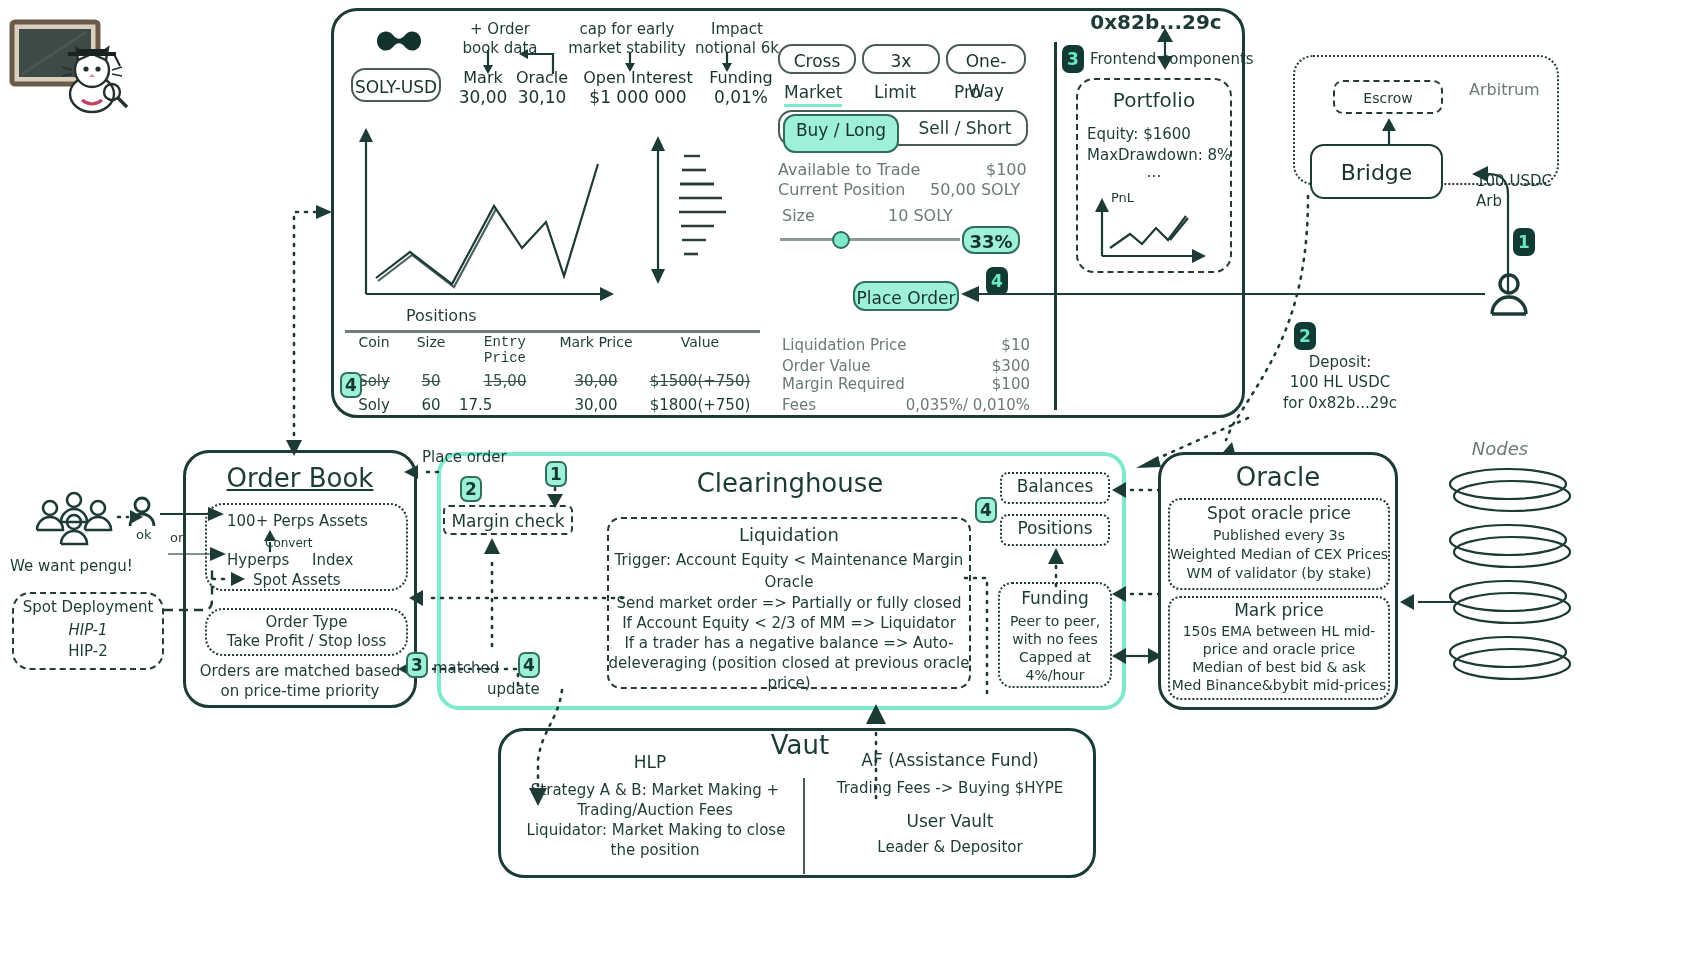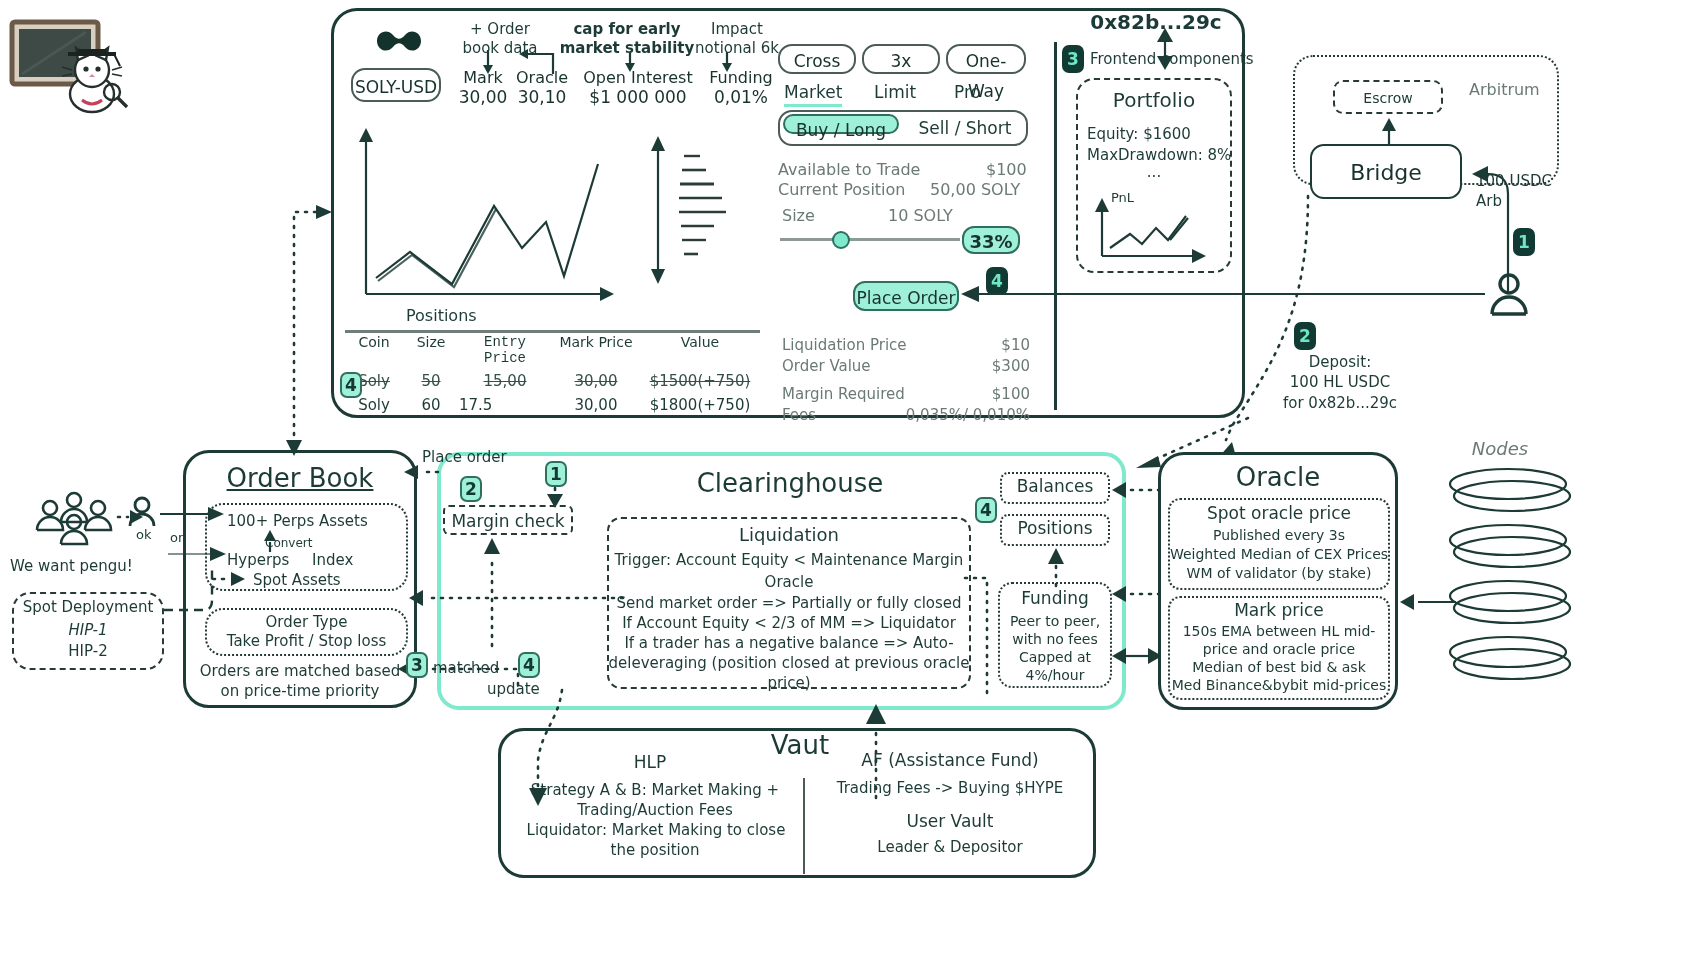--- a/index.html
+++ b/index.html
@@ -103,21 +103,21 @@
 <div class="abs solid-box" style="left:331px;top:8px;width:914px;height:410px;"></div>
 
 <div class="abs" style="left:373px;top:26px;">
   <svg width="52" height="30" viewBox="0 0 52 30">
     <path d="M4 15 C4 6, 14 2, 20 9 C24 14, 28 14, 32 9 C38 2, 48 6, 48 15 C48 24, 38 28, 32 21 C28 16, 24 16, 20 21 C14 28, 4 24, 4 15 Z" fill="#14322c"></path>
   </svg>
 </div>
 
 <div class="abs ctr t15 ink" style="left:440px;top:20px;width:120px;line-height:1.25;white-space:pre-line;">+ Order
 book data</div>
-<div class="abs ctr t15 ink" style="left:556px;top:20px;width:142px;line-height:1.25;white-space:pre-line;font-weight:bold;">cap for early
+<div class="abs ctr t15 ink" style="left:556px;top:20px;width:142px;line-height:1.25;white-space:pre-line;">cap for early
 market stability</div>
 <div class="abs ctr t15 ink" style="left:682px;top:20px;width:110px;line-height:1.25;white-space:pre-line;">Impact
 notional 6k</div>
 
 <div class="abs" style="left:440px;top:48px;width:360px;height:30px;">
   <svg width="360" height="30">
     <path class="s-line" d="M48 2 V18"></path>
       <path class="s-fill" d="M48 26 l-5 -9 h10 z"></path>
     <path class="s-line" d="M113 26 V6 H87"></path>
       <path class="s-fill" d="M79 6 l9 -5 v10 z"></path>
@@ -195,21 +195,21 @@
   <div style="height:3px;background:#7fe9ce;margin-top:2px;"></div>
 </div>
 <div class="abs t17 ink" style="left:874px;top:82px;">
   <span>Limit</span>
 </div>
 <div class="abs t17 ink" style="left:954px;top:82px;">
   <span>Pro</span>
 </div>
 
 <div class="abs thin-box" style="left:778px;top:110px;width:250px;height:36px;"></div>
-<div class="abs mint-box ctr t17" style="left:783px;top:114px;width:116px;height:20px;line-height:28px;">
+<div class="abs mint-box ctr t17" style="left:783px;top:114px;width:116px;height:39px;line-height:28px;">
   <span>Buy / Long</span>
 </div>
 <div class="abs ctr t17 ink" style="left:904px;top:114px;width:122px;height:28px;line-height:28px;">
   <span>Sell / Short</span>
 </div>
 
 <div class="abs t16 grey" style="left:778px;top:160px;">Available to Trade</div>
 <div class="abs t16 grey" style="left:986px;top:160px;">$100</div>
 <div class="abs t16 grey" style="left:778px;top:180px;">Current Position</div>
 <div class="abs t16 grey" style="left:930px;top:180px;">50,00 SOLY</div>
@@ -234,21 +234,21 @@
 
 <div class="abs" style="left:782px;top:336px;width:248px;">
   <div style="display:flex;justify-content:space-between;">
     <span class="t15 grey">Liquidation Price</span>
     <span class="t15 grey">$10</span>
   </div>
   <div style="display:flex;justify-content:space-between;margin-top:3px;">
     <span class="t15 grey">Order Value</span>
     <span class="t15 grey">$300</span>
   </div>
-  <div style="display:flex;justify-content:space-between;margin-top:10px;">
+  <div style="display:flex;justify-content:space-between;margin-top:0;">
     <span class="t15 grey">Margin Required</span>
     <span class="t15 grey">$100</span>
   </div>
   <div style="display:flex;justify-content:space-between;margin-top:3px;">
     <span class="t15 grey">Fees</span>
     <span class="t15 grey">0,035%/ 0,010%</span>
   </div>
 </div>
 
 <div class="abs t16 ink" style="left:406px;top:306px;">Positions</div>
@@ -316,21 +316,21 @@
 <div class="abs t16 grey" style="left:1469px;top:80px;">Arbitrum</div>
 <div class="abs dashed-box ctr t14 ink" style="left:1333px;top:80px;width:110px;height:34px;line-height:32px;border-radius:10px;">
   <span>Escrow</span>
 </div>
 <div class="abs" style="left:1382px;top:116px;width:14px;height:30px;">
   <svg width="14" height="30">
       <path class="s-line" d="M7 30 V14"></path>
       <path class="s-fill" d="M7 2 l-7 13 h14 z"></path>
     </svg>
 </div>
-<div class="abs solid-box ctr" style="left:1310px;top:144px;width:152px;height:55px;line-height:53px;font-size:22px;border-radius:14px;border-width:2.5px;">
+<div class="abs solid-box ctr" style="left:1310px;top:144px;width:133px;height:55px;line-height:53px;font-size:22px;border-radius:14px;border-width:2.5px;">
   <span>Bridge</span>
 </div>
 
 <div class="abs" style="left:1464px;top:164px;width:50px;height:130px;">
   <svg width="50" height="130">
     <path class="s-line" d="M44 130 V30 Q44 10 24 10"></path>
     <path class="s-fill" d="M8 10 l16 -8 v16 z"></path>
   </svg>
 </div>
 <div class="abs t15 ink" style="left:1476px;top:172px;width:100px;line-height:1.3;white-space:pre-line;">100 USDC

